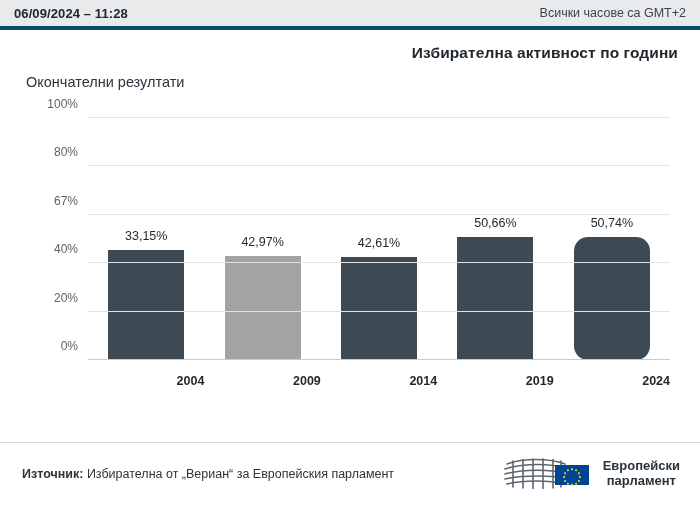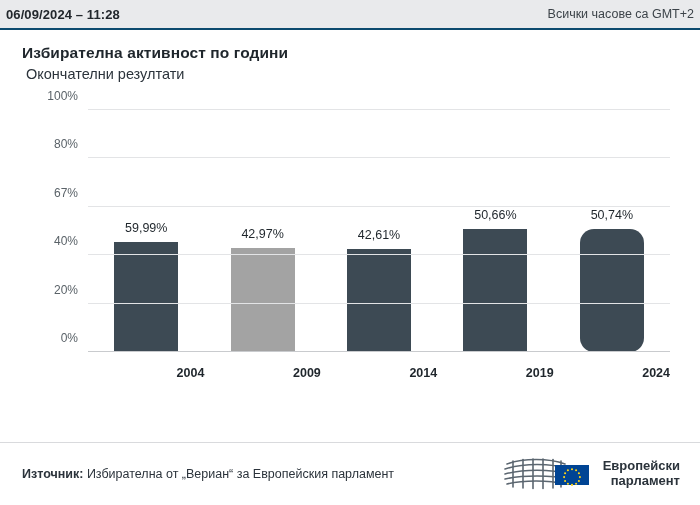--- a/index.html
+++ b/index.html
@@ -16,45 +16,46 @@
     position: relative;
   }
 
   
   .topbar {
     height: 30px;
     background: #e9eaec;
     display: flex;
     align-items: center;
     justify-content: space-between;
-    padding: 0 6px;
+    padding: 0 14px;
     box-sizing: border-box;
-    border-bottom: 2px solid #0c4a6e;
+    border-bottom: 4px solid #0c4a6e;
   }
   .topbar .datetime {
     font-size: 13px;
     font-weight: bold;
     color: #22272c;
     letter-spacing: 0.1px;
   }
   .topbar .tz {
     font-size: 12.5px;
     color: #3c4349;
   }
 
   
   .titles {
     padding: 14px 22px 0 22px;
   }
   .chart-title {
     font-size: 15.5px;
     font-weight: bold;
     color: #1f262c;
-    margin: 0 0 4px 0;
+    margin: 0 0 12px 0;
     letter-spacing: 0.1px;
+    text-align: right;
   }
   .chart-subtitle {
     font-size: 14.5px;
     color: #2b333b;
     margin: 4px 0 0 4px;
     font-weight: normal;
   }
 
   
   .plot-wrap {
@@ -99,21 +100,21 @@
   }
   .bar-slot {
     position: relative;
     height: 100%;
     flex: 1 1 0;
     display: flex;
     align-items: flex-end;
     justify-content: center;
   }
   .bar {
-    width: 64px;
+    width: 76px;
     background: #3d4a54;
     position: relative;
   }
   .bar-value {
     position: absolute;
     bottom: 100%;
     left: 50%;
     transform: translateX(-50%);
     margin-bottom: 7px;
     font-size: 12.5px;
@@ -173,21 +174,21 @@
   .brand-logo {
     width: 92px;
     height: 36px;
     position: relative;
   }
   .brand-text {
     font-size: 13px;
     font-weight: bold;
     color: #2b333b;
     line-height: 1.12;
-    text-align: right;
+    text-align: center;
   }
   .brand-logo svg { display: block; }
 </style>
 </head>
 <body>
 
 <div class="topbar">
   <div class="datetime">06/09/2024 – 11:28</div>
   <div class="tz">Всички часове са GMT+2</div>
 </div>
@@ -196,21 +197,21 @@
   <h1 class="chart-title">Избирателна активност по години</h1>
   <div class="chart-subtitle">Окончателни резултати</div>
 </div>
 
 <div class="plot-wrap">
   <div class="plot" id="plot">
 
     <div class="bars" id="bars">
         <div class="bar-slot">
           <div class="bar" style="height: 45.47%; background: rgb(61, 74, 84);">
-            <div class="bar-value">59,99%</div>
+            <div class="bar-value">33,15%</div>
           </div>
         </div>
         <div class="bar-slot">
           <div class="bar" style="height: 42.97%; background: #a3a3a3;">
             <div class="bar-value">42,97%</div>
           </div>
         </div>
         <div class="bar-slot">
           <div class="bar" style="height: 42.61%; background: rgb(61, 74, 84);">
             <div class="bar-value">42,61%</div>

